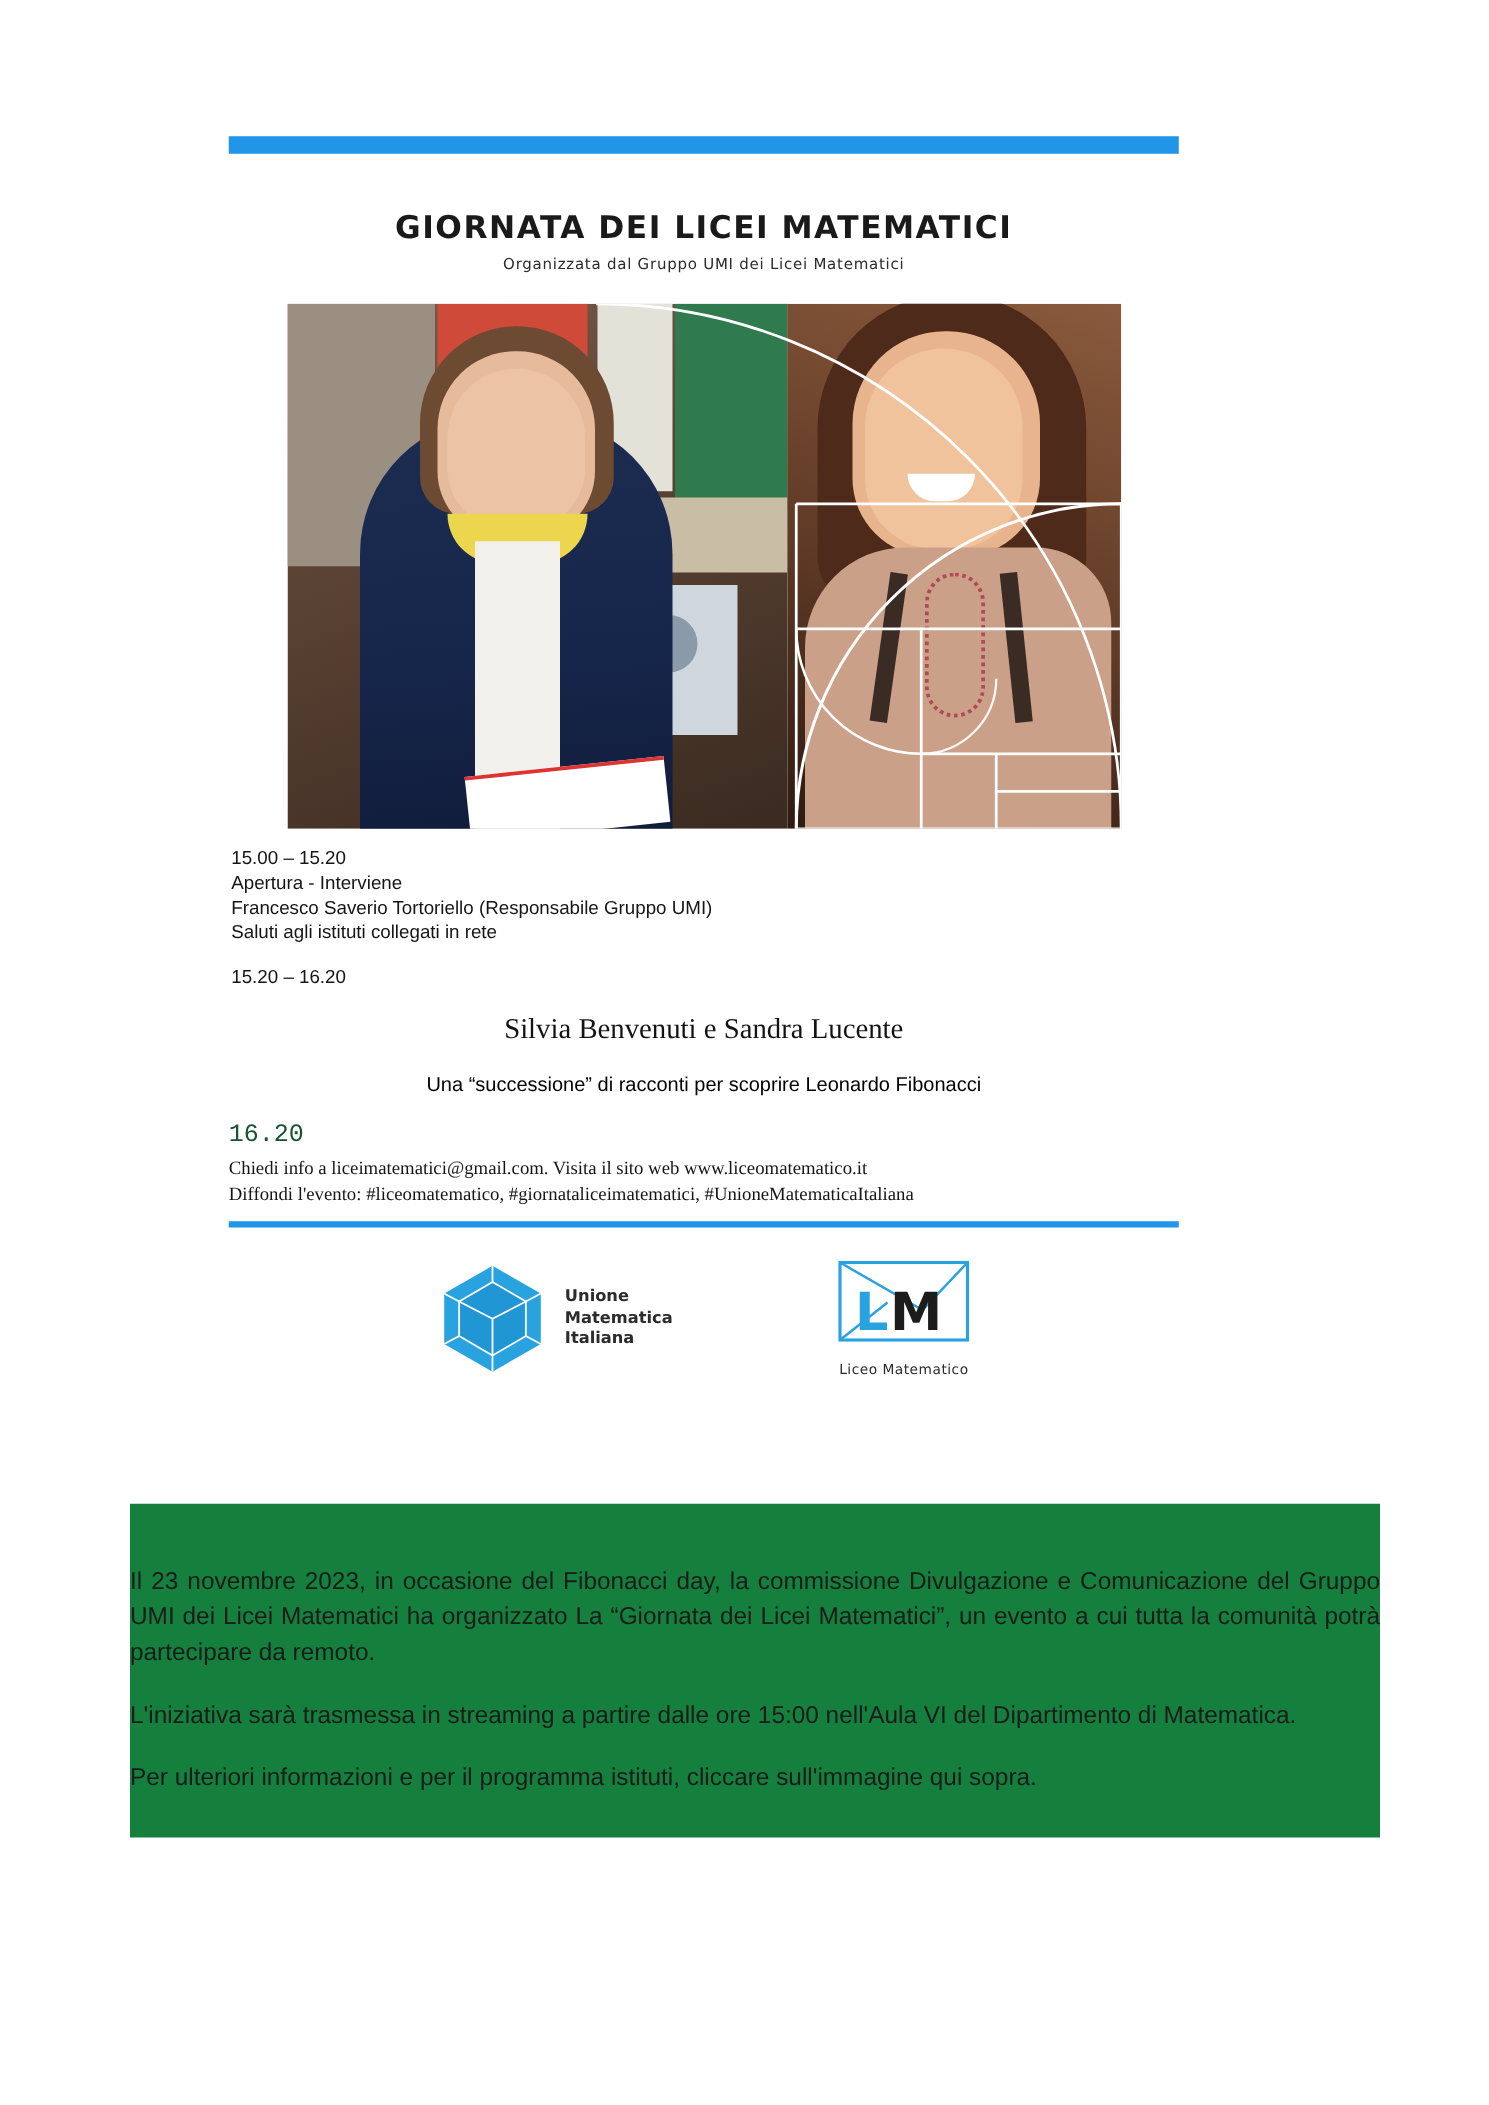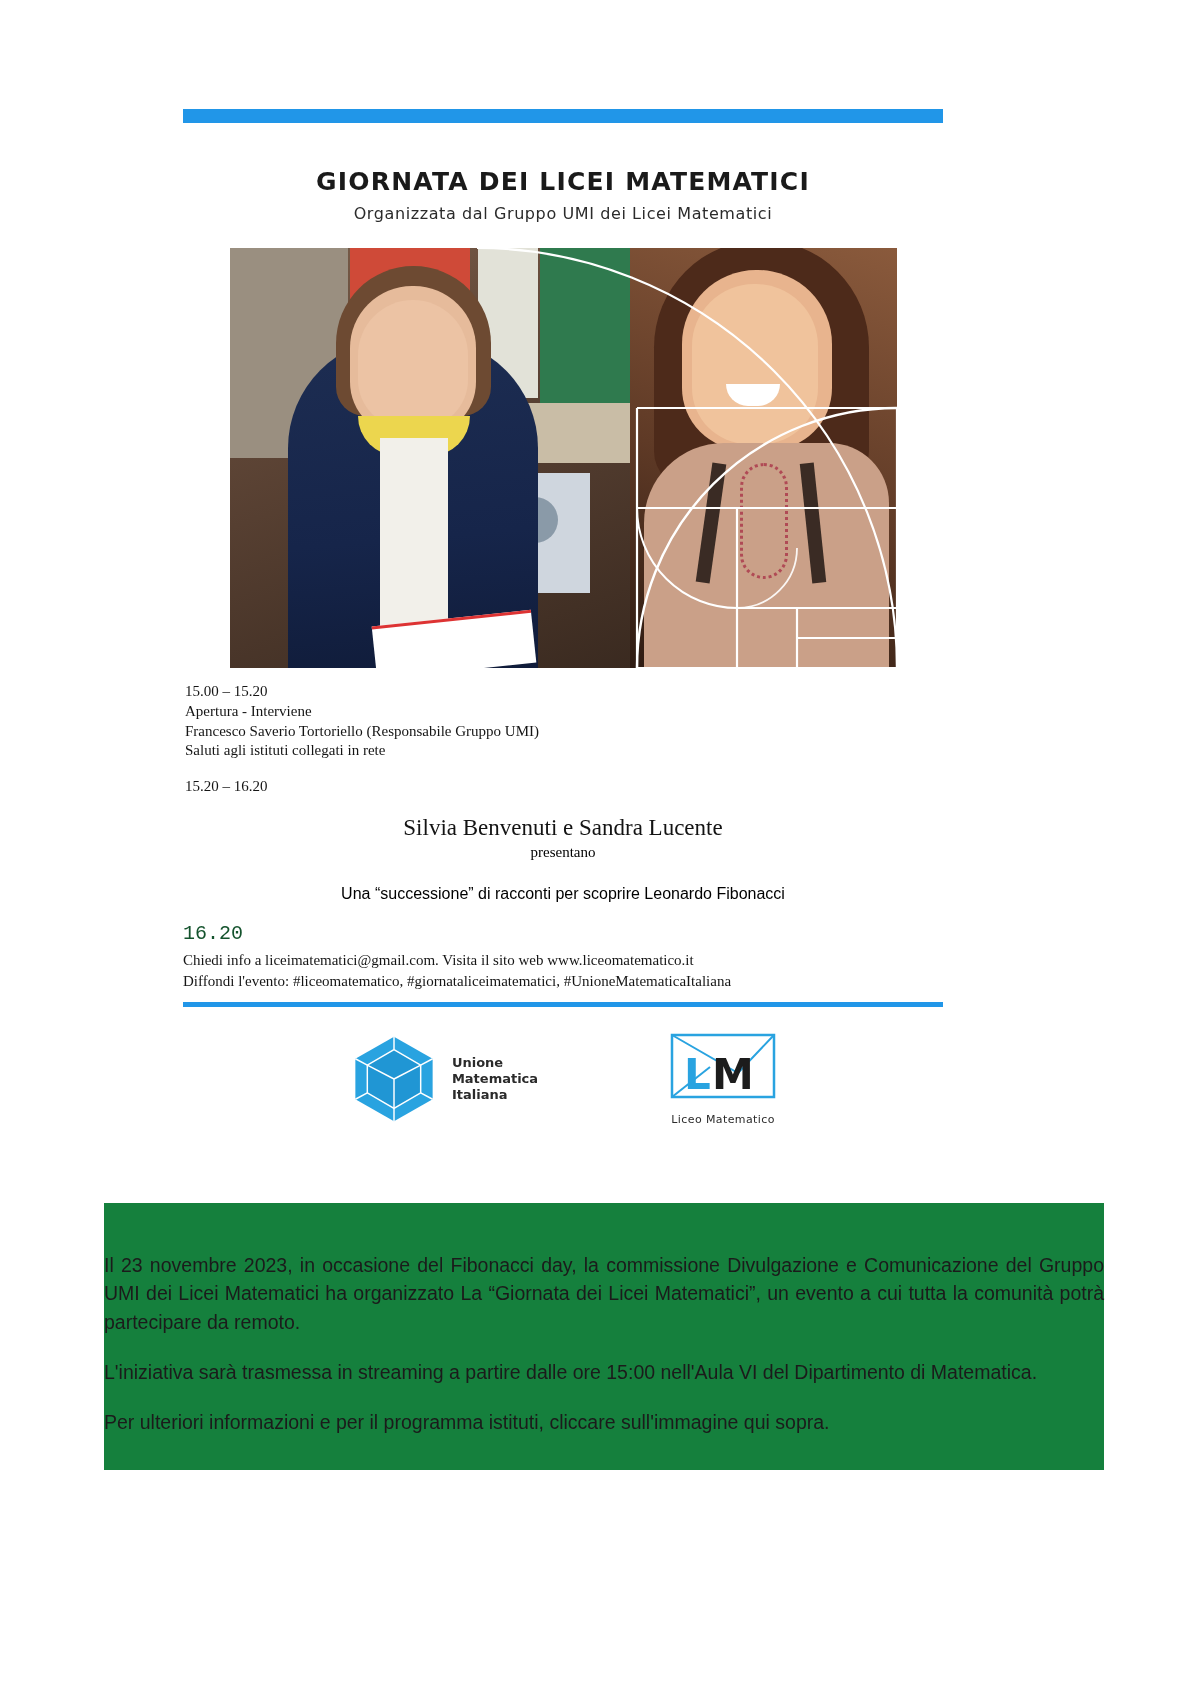--- a/index.html
+++ b/index.html
@@ -42,21 +42,21 @@
     font-weight: bold;
     font-size: 25px;
     letter-spacing: 1.2px;
     color: #1a1a1a;
     margin-top: 44px;
   }
 
   .flyer-subtitle {
     text-align: center;
     font-family: "DejaVu Sans", sans-serif;
-    font-size: 16px;
+    font-size: 12px;
     letter-spacing: 0.6px;
     color: #2b2b2b;
     margin-top: 8px;
   }
 
   .flyer-date {
     text-align: center;
     font-family: "Liberation Sans", sans-serif;
     font-size: 25px;
     color: #1a1a1a;
@@ -200,21 +200,21 @@
     border-radius: 24px;
   }
   .spiral-svg {
     position: absolute;
     left: 0; top: 0;
     width: 667px; height: 420px;
   }
 
   
   .program {
-    font-family: Liberation Serif, serif;
+    font-family: Liberation Sans, sans-serif;
     font-size: 15px;
     line-height: 1.32;
     color: #151515;
     margin-top: 14px;
     padding: 0 2px;
   }
   .program .block { margin-bottom: 16px; }
   .program .line { white-space: pre-wrap; }
 
   .center-block { text-align: center; margin: 18px 0 18px 0; }
@@ -367,21 +367,20 @@
         <div class="line">Francesco Saverio Tortoriello (Responsabile Gruppo UMI)</div>
         <div class="line">Saluti agli istituti collegati in rete</div>
       </div>
       <div class="block">
         <div class="line">15.20 – 16.20</div>
       </div>
     </div>
 
     <div class="center-block">
       <div class="names">Silvia Benvenuti e Sandra Lucente</div>
-      <div class="presentano">presentano</div>
       <div class="racconti">Una “successione” di racconti per scoprire Leonardo Fibonacci</div>
     </div>
 
     <div class="para" style="margin-bottom:2px;">16.20</div>
 
     <div class="contact">
       <div>Chiedi info a liceimatematici@gmail.com. Visita il sito web www.liceomatematico.it</div>
       <div>Diffondi l'evento: #liceomatematico, #giornataliceimatematici, #UnioneMatematicaItaliana</div>
     </div>
 

